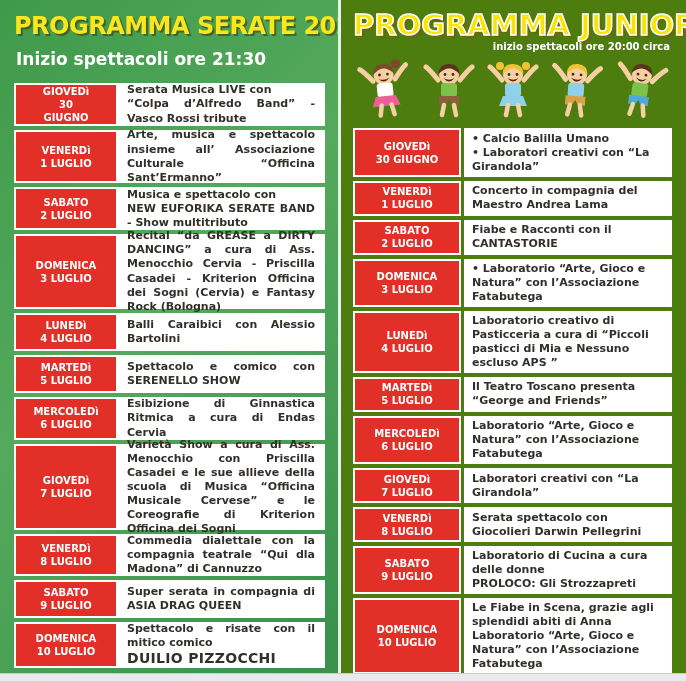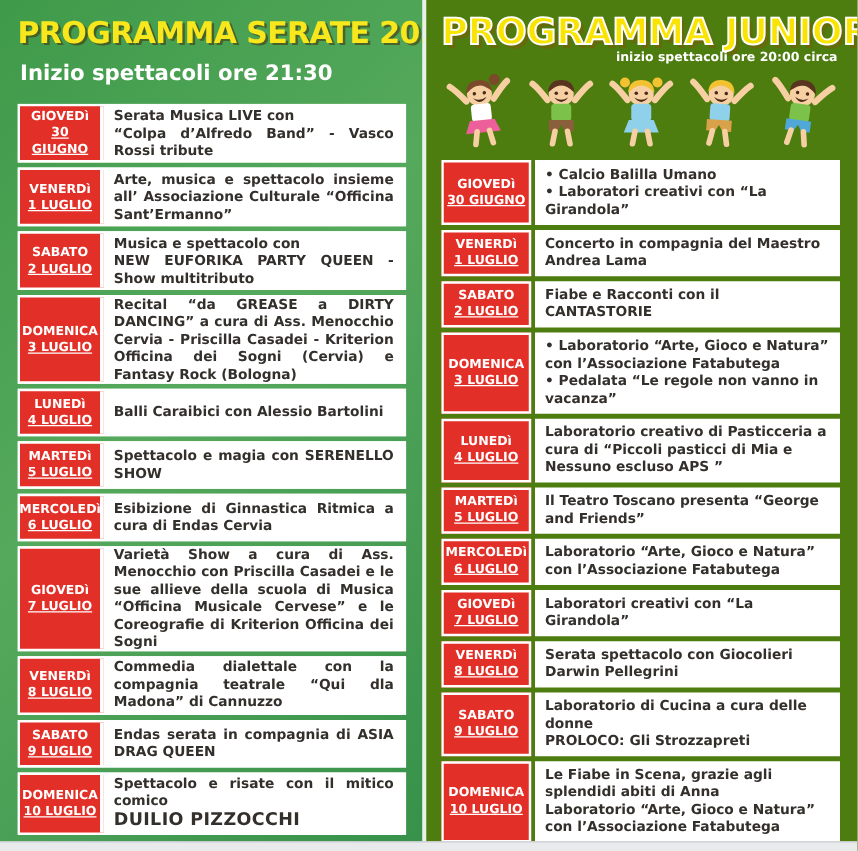--- a/index.html
+++ b/index.html
@@ -59,26 +59,26 @@
   .panel.left  .rows{padding-bottom:13px;}
   .panel.right .rows{padding-bottom:7px;}
 
   .row{display:flex;flex:1 1 auto;min-height:34px;}
   .panel.left .row{border:2px solid #ffffff;background:#ffffff;}
   .panel.right .row{background:transparent;}
 
   .date-cell{
     background:#e23028;color:#ffffff;
     display:flex;flex-direction:column;align-items:center;justify-content:center;
-    text-align:center;padding:2px 1px;flex:none;
+    text-align:center;padding:2px 19px;flex:none;
   }
   .panel.left  .date-cell{width:62px;border-right:3px solid #ffffff;}
   .panel.right .date-cell{width:66px;border:2px solid #ffffff;margin-right:3px;}
   .date-cell .day{font-size:10px;line-height:1.3;}
-  .date-cell .date{font-size:10px;line-height:1.3;text-decoration:underline;}
+  .date-cell .date{font-size:10px;line-height:1.3;}
 
   .event-cell{
     flex:1;background:#ffffff;color:#332f2b;
     font-size:11px;line-height:1.28;
     padding:4px 8px;
     display:flex;flex-direction:column;justify-content:center;
   }
   .panel.left .event-cell .line{text-align:justify;}
   .line.big{font-size:14px;letter-spacing:0.3px;}
 
@@ -116,21 +116,21 @@
             <div class="line">Arte, musica e spettacolo insieme all’ Associazione Culturale “Officina Sant’Ermanno”</div>
           </div>
         </div>
         <div class="row">
           <div class="date-cell">
             <div class="day">SABATO</div>
             <div class="date">2 LUGLIO</div>
           </div>
           <div class="event-cell">
             <div class="line">Musica e spettacolo con</div>
-            <div class="line">NEW EUFORIKA PARTY QUEEN - Show multitributo</div>
+            <div class="line">NEW EUFORIKA SERATE BAND - Show multitributo</div>
           </div>
         </div>
         <div class="row">
           <div class="date-cell">
             <div class="day">DOMENICA</div>
             <div class="date">3 LUGLIO</div>
           </div>
           <div class="event-cell">
             <div class="line">Recital “da GREASE a DIRTY DANCING” a cura di Ass. Menocchio Cervia - Priscilla Casadei - Kriterion Officina dei Sogni (Cervia) e Fantasy Rock (Bologna)</div>
           </div>
@@ -143,21 +143,21 @@
           <div class="event-cell">
             <div class="line">Balli Caraibici con Alessio Bartolini</div>
           </div>
         </div>
         <div class="row">
           <div class="date-cell">
             <div class="day">MARTEDì</div>
             <div class="date">5 LUGLIO</div>
           </div>
           <div class="event-cell">
-            <div class="line">Spettacolo e magia con SERENELLO SHOW</div>
+            <div class="line">Spettacolo e comico con SERENELLO SHOW</div>
           </div>
         </div>
         <div class="row">
           <div class="date-cell">
             <div class="day">MERCOLEDì</div>
             <div class="date">6 LUGLIO</div>
           </div>
           <div class="event-cell">
             <div class="line">Esibizione di Ginnastica Ritmica a cura di Endas Cervia</div>
           </div>
@@ -179,21 +179,21 @@
           <div class="event-cell">
             <div class="line">Commedia dialettale con la compagnia teatrale “Qui dla Madona” di Cannuzzo</div>
           </div>
         </div>
         <div class="row">
           <div class="date-cell">
             <div class="day">SABATO</div>
             <div class="date">9 LUGLIO</div>
           </div>
           <div class="event-cell">
-            <div class="line">Endas serata in compagnia di ASIA DRAG QUEEN</div>
+            <div class="line">Super serata in compagnia di ASIA DRAG QUEEN</div>
           </div>
         </div>
         <div class="row">
           <div class="date-cell">
             <div class="day">DOMENICA</div>
             <div class="date">10 LUGLIO</div>
           </div>
           <div class="event-cell">
             <div class="line">Spettacolo e risate con il mitico comico</div>
             <div class="line big">DUILIO PIZZOCCHI</div>
@@ -304,21 +304,20 @@
             <div class="line">Fiabe e Racconti con il CANTASTORIE</div>
           </div>
         </div>
         <div class="row">
           <div class="date-cell">
             <div class="day">DOMENICA</div>
             <div class="date">3 LUGLIO</div>
           </div>
           <div class="event-cell">
             <div class="line">• Laboratorio “Arte, Gioco e Natura” con l’Associazione Fatabutega</div>
-            <div class="line">• Pedalata “Le regole non vanno in vacanza”</div>
           </div>
         </div>
         <div class="row">
           <div class="date-cell">
             <div class="day">LUNEDì</div>
             <div class="date">4 LUGLIO</div>
           </div>
           <div class="event-cell">
             <div class="line">Laboratorio creativo di Pasticceria a cura di “Piccoli pasticci di Mia e Nessuno escluso APS ”</div>
           </div>

